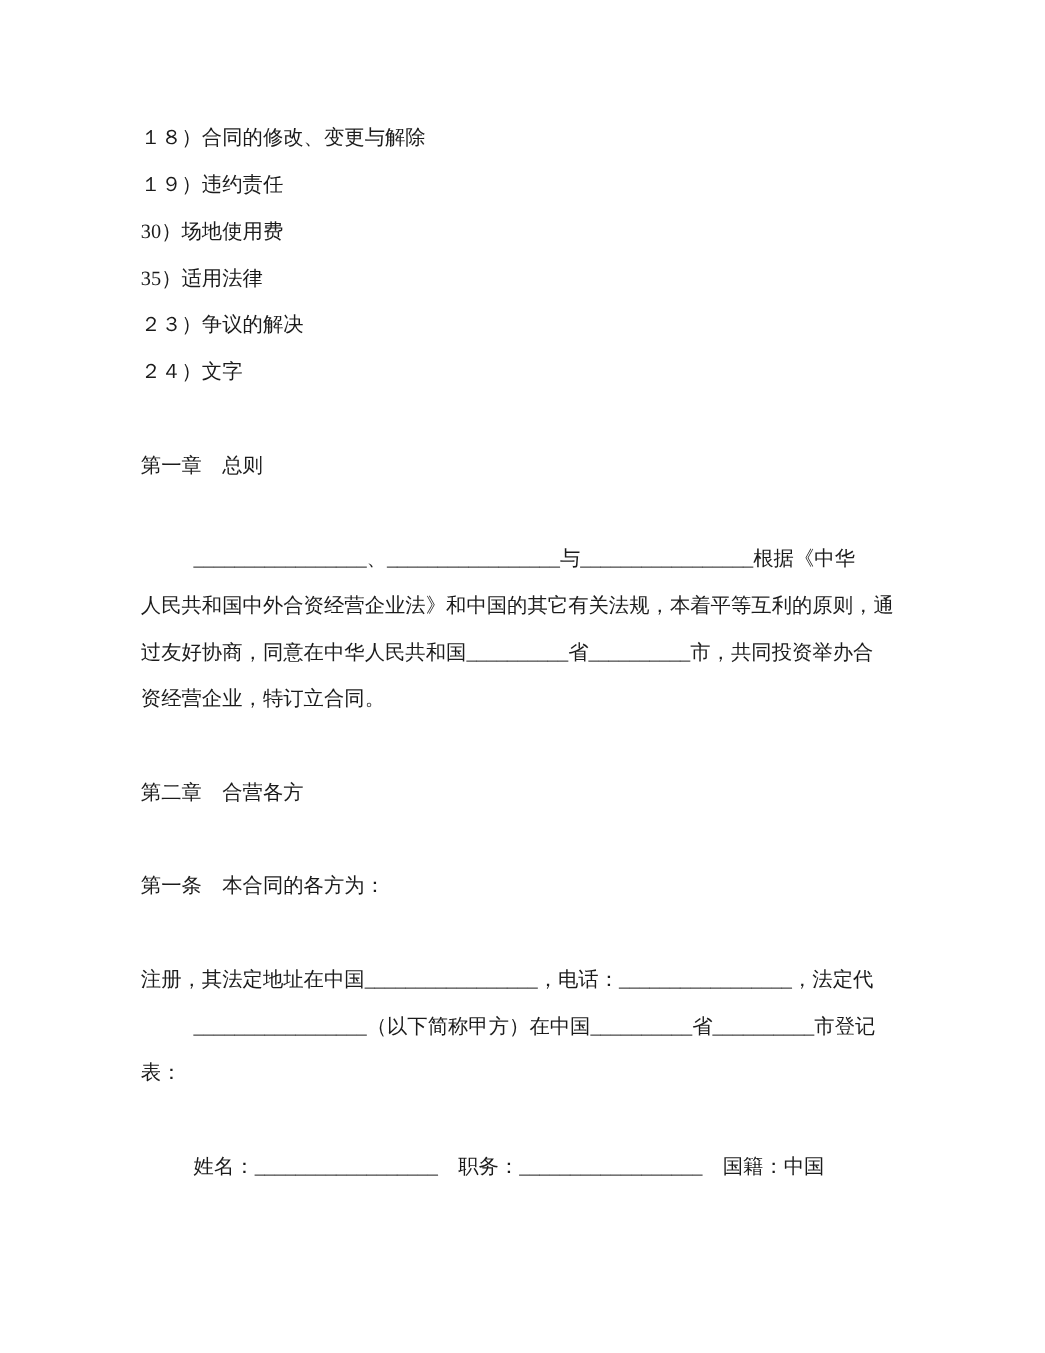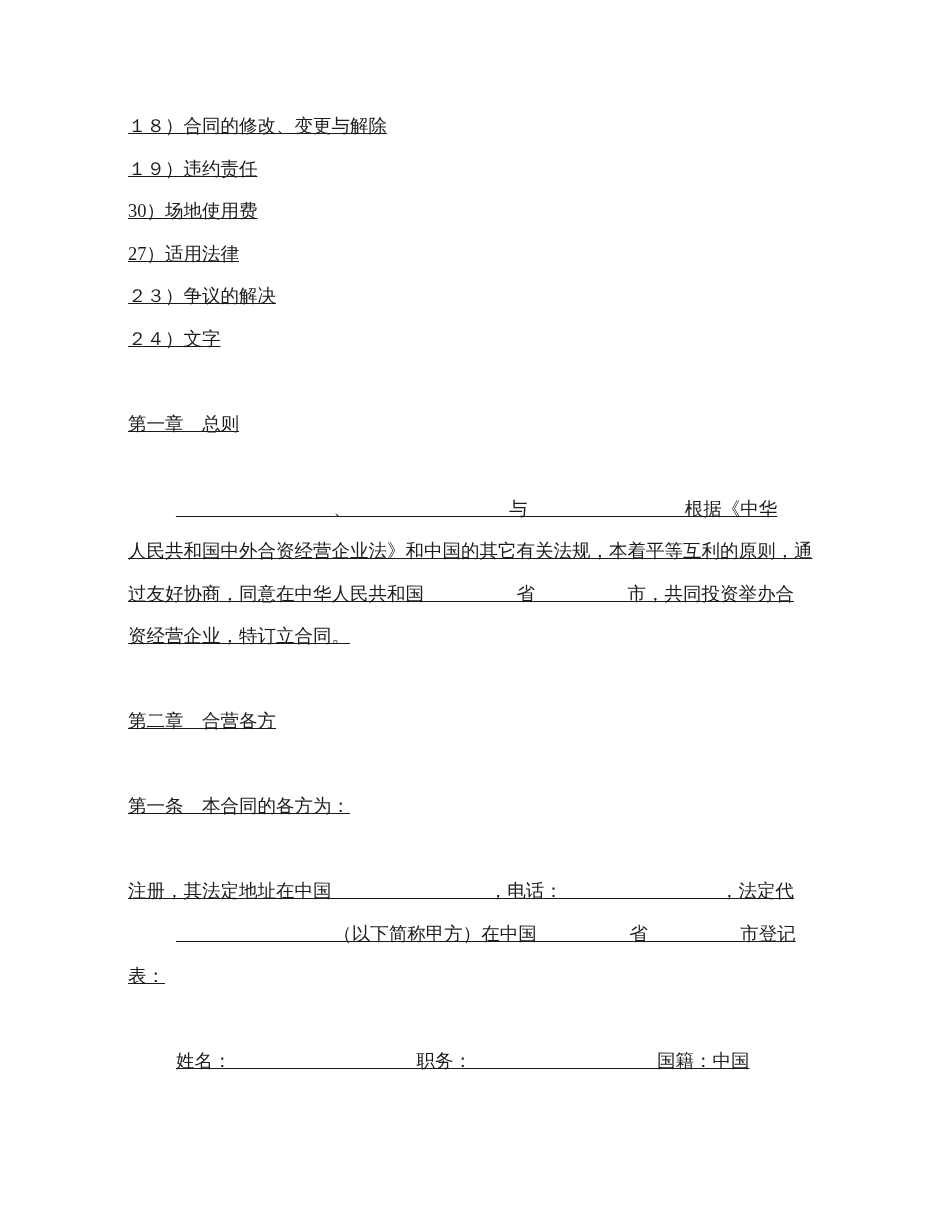--- a/index.html
+++ b/index.html
@@ -26,39 +26,38 @@
     position: absolute;
     left: 128px;
     top: 105px;
     width: 700px;
     font-size: 18.5px;
     line-height: 42.5px;
   }
   .line {
     height: 42.5px;
     white-space: pre;
-    text-decoration: underline;
   }
   .indent {
     padding-left: 48px;
   }
   .spacer {
     height: 42.5px;
   }
 </style>
 </head>
 <body>
 
 <div class="page">
   <div class="content">
 
     <div class="line">１８）合同的修改、变更与解除</div>
     <div class="line">１９）违约责任</div>
     <div class="line">30）场地使用费</div>
-    <div class="line">27）适用法律</div>
+    <div class="line">35）适用法律</div>
     <div class="line">２３）争议的解决</div>
     <div class="line">２４）文字</div>
 
     <div class="line spacer"></div>
 
     <div class="line">第一章　总则</div>
 
     <div class="line spacer"></div>
 
     <div class="line indent">_________________、_________________与_________________根据《中华</div>

